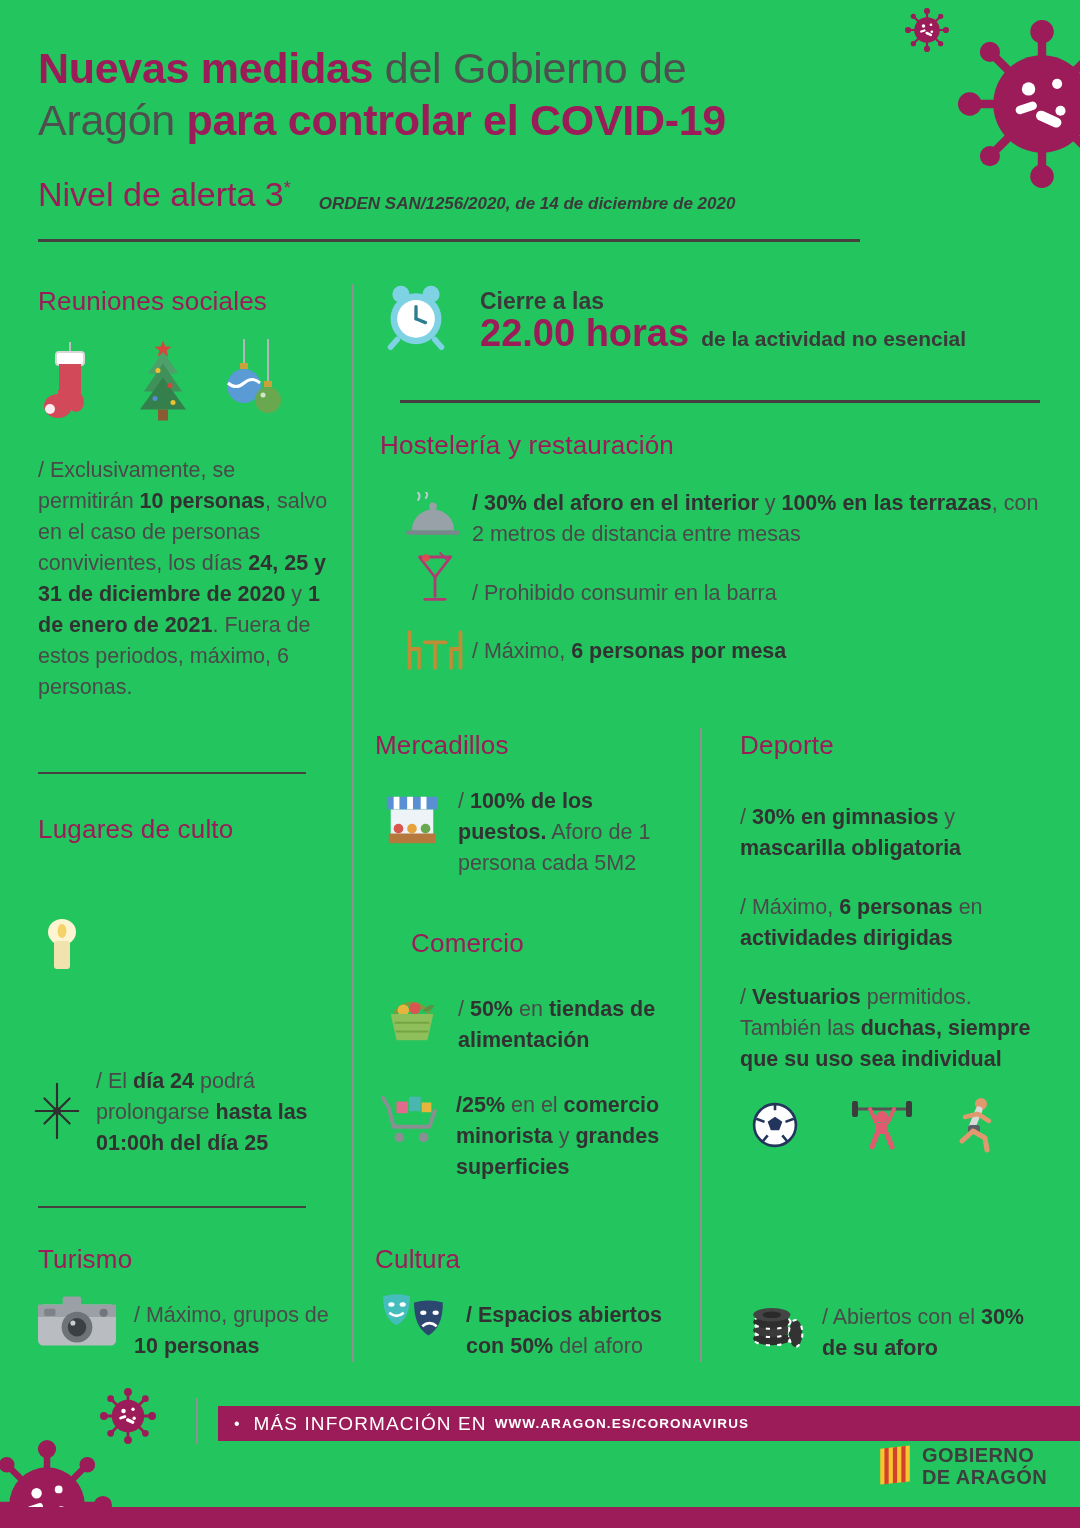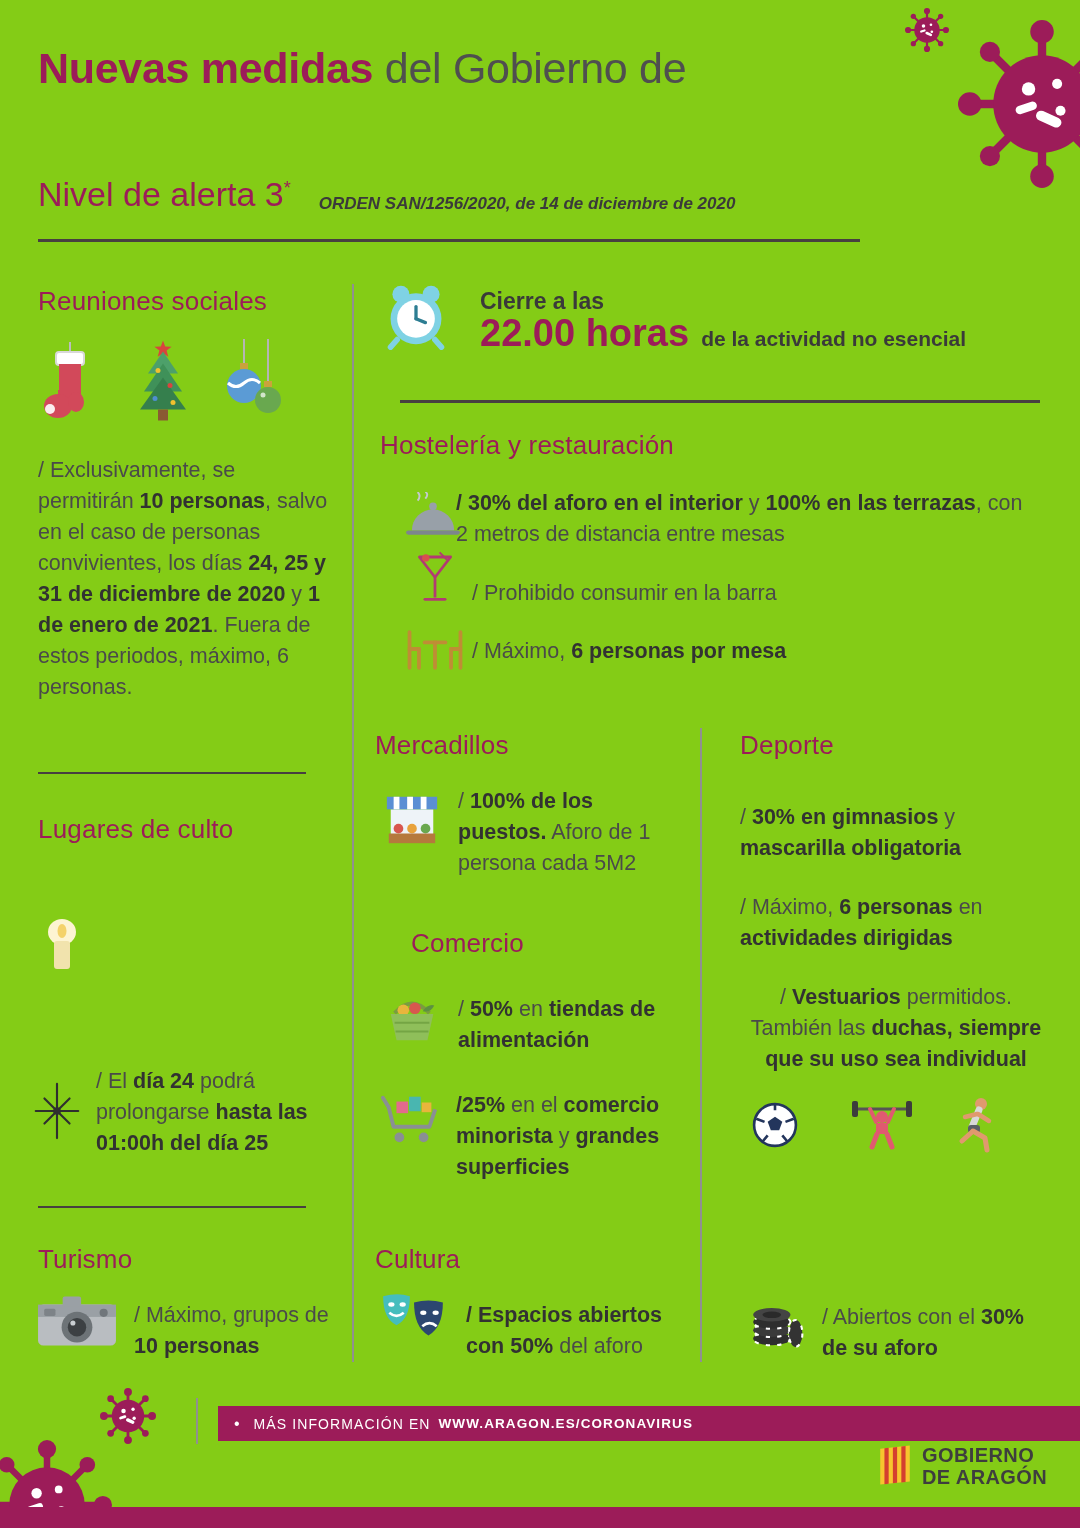--- a/index.html
+++ b/index.html
@@ -1,18 +1,18 @@
 <!DOCTYPE html>
 <html lang="es"><head>
 <meta charset="utf-8">
 <style>
   html,body{margin:0;padding:0;background:#ffffff;}
   :root{--accent:#9c1c59;--txt:#4a4a4a;--txtb:#323232;}
   *{box-sizing:border-box;}
-  .page{position:relative;width:1080px;height:1528px;background:#84cc16;overflow:hidden;
+  .page{position:relative;width:1080px;height:1528px;background:#22c55e;overflow:hidden;
         font-family:"Liberation Sans",sans-serif;}
   .abs{position:absolute;}
   h1,h2,p{margin:0;}
   .title{font-size:43px;line-height:1.22;font-weight:normal;letter-spacing:-0.3px;}
   .title .accent{color:var(--accent);font-weight:bold;}
   .title .gray{color:#4f4f4f;font-weight:normal;}
   .alert{font-size:34px;color:var(--accent);font-weight:normal;}
   .alert sup{font-size:18px;}
   .order{font-size:17px;font-style:italic;font-weight:bold;color:#3a3a3a;}
   .h2{font-size:26px;font-weight:normal;color:var(--accent);letter-spacing:0.2px;}
@@ -20,21 +20,21 @@
   .body .b{font-weight:bold;color:var(--txtb);}
   .rule{background:#474040;height:2px;}
   .rule3{background:#474040;height:3px;}
   .vline{background:#909090;width:2px;}
   .cierre1{font-size:23px;font-weight:bold;color:#3a3a3a;}
   .cierre-row{display:flex;align-items:baseline;gap:12px;white-space:nowrap;}
   .cierre-time{font-size:38px;font-weight:bold;color:var(--accent);}
   .cierre2{font-size:21px;font-weight:bold;color:#3a3a3a;}
   .footerbar{background:var(--accent);display:flex;align-items:center;color:#fff;}
   .footerbar .dot{font-size:16px;margin:0 14px 0 16px;}
-  .footerbar .lbl{font-size:14px;letter-spacing:1.1px;}
+  .footerbar .lbl{font-size:19px;letter-spacing:1.1px;}
   .footerbar .url{font-size:13.5px;letter-spacing:1.1px;font-weight:bold;cursor:pointer;}
   .logo-text{font-size:20px;font-weight:bold;color:#3e3e3e;line-height:1.12;letter-spacing:0.4px;}
   .bottombar{background:var(--accent);}
   svg{display:block;}
 </style>
 </head>
 <body>
 
 <div class="page">
 
@@ -68,20 +68,21 @@
           <rect x="46" y="56" width="16" height="6" rx="3" transform="rotate(24 54 59)"></rect>
           <rect x="34" y="50" width="13" height="5" rx="2.5" transform="rotate(-18 40 52)"></rect>
           <circle cx="61" cy="54" r="3"></circle>
         </g>
       </g>
     </defs>
   </svg>
 
   <h1 class="abs title" style="left:38px;top:42px;width:840px;">
     <div><span class="accent">Nuevas medidas</span><span class="gray"> del Gobierno de</span></div>
+    <div><span class="gray">Aragón </span><span class="accent">para controlar el COVID-19</span></div>
   </h1>
 
   <div class="abs" style="left:38px;top:175px;display:flex;align-items:flex-end;gap:28px;">
     <div class="alert"><span>Nivel de alerta 3</span><sup>*</sup></div>
     <div class="order">ORDEN SAN/1256/2020, de 14 de diciembre de 2020</div>
   </div>
 
   <div class="abs rule3" style="left:38px;top:239px;width:822px;"></div>
 
   <svg class="abs" style="left:905px;top:8px;width:44px;height:44px;color:var(--accent);" viewBox="0 0 100 100">
@@ -185,21 +186,21 @@
 
   <h2 class="abs h2" style="left:380px;top:430px;">Hostelería y restauración</h2>
 
   <svg class="abs" style="left:404px;top:492px;width:58px;height:48px;" viewBox="0 0 60 50">
     <path d="M8 40 A22 22 0 0 1 52 40 Z" fill="#98a0a8"></path>
     <circle cx="30" cy="15" r="4" fill="#98a0a8"></circle>
     <rect x="2" y="40" width="56" height="4.5" rx="2.2" fill="#7d858d"></rect>
     <path d="M14 9 q4 -5 0 -9" stroke="#c4c9ce" stroke-width="2" fill="none"></path>
     <path d="M22 7 q4 -5 0 -7" stroke="#c4c9ce" stroke-width="2" fill="none"></path>
   </svg>
-  <p class="abs body" style="left:456px;top:488px;width:568px;"><span class="b">/ 30% del aforo en el interior</span><span> y </span><span class="b">100% en las terrazas</span><span>, con 2 metros de distancia entre mesas</span></p>
+  <p class="abs body" style="left:472px;top:488px;width:568px;"><span class="b">/ 30% del aforo en el interior</span><span> y </span><span class="b">100% en las terrazas</span><span>, con 2 metros de distancia entre mesas</span></p>
 
   <svg class="abs" style="left:412px;top:548px;width:46px;height:64px;" viewBox="0 0 50 62">
     <path d="M8 6 L42 6 L25 28 Z" fill="none" stroke="#b23a73" stroke-width="3" stroke-linejoin="round"></path>
     <line x1="25" y1="28" x2="25" y2="50" stroke="#b23a73" stroke-width="3"></line>
     <line x1="14" y1="52" x2="36" y2="52" stroke="#b23a73" stroke-width="3" stroke-linecap="round"></line>
     <circle cx="15" cy="7" r="4" fill="#d94f4f"></circle>
     <line x1="30" y1="1" x2="38" y2="9" stroke="#b23a73" stroke-width="2"></line>
   </svg>
   <p class="abs body" style="left:472px;top:578px;width:560px;"><span>/ Prohibido consumir en la barra</span></p>
 
@@ -254,21 +255,21 @@
     <path d="M10 18 L15 38 L52 38 L58 20" fill="none" stroke="#8a8f94" stroke-width="4" stroke-linejoin="round"></path>
     <line x1="10" y1="18" x2="4" y2="8" stroke="#8a8f94" stroke-width="4" stroke-linecap="round"></line>
     <circle cx="21" cy="49" r="5" fill="#8a8f94"></circle>
     <circle cx="46" cy="49" r="5" fill="#8a8f94"></circle>
   </svg>
   <p class="abs body" style="left:456px;top:1090px;width:242px;"><span class="b">/</span><span class="b">25%</span><span> en el </span><span class="b">comercio minorista</span><span> y </span><span class="b">grandes superficies</span></p>
 
   <h2 class="abs h2" style="left:740px;top:730px;">Deporte</h2>
   <p class="abs body" style="left:740px;top:802px;width:302px;"><span>/ </span><span class="b">30% en gimnasios</span><span> y </span><span class="b">mascarilla obligatoria</span></p>
   <p class="abs body" style="left:740px;top:892px;width:302px;"><span>/ Máximo, </span><span class="b">6 personas</span><span> en </span><span class="b">actividades dirigidas</span></p>
-  <p class="abs body" style="left:740px;top:982px;width:312px;text-align:center;"><span>/ </span><span class="b">Vestuarios</span><span> permitidos. También las </span><span class="b">duchas, siempre que su uso sea individual</span></p>
+  <p class="abs body" style="left:740px;top:982px;width:312px;"><span>/ </span><span class="b">Vestuarios</span><span> permitidos. También las </span><span class="b">duchas, siempre que su uso sea individual</span></p>
 
   <svg class="abs" style="left:752px;top:1102px;width:46px;height:46px;" viewBox="0 0 44 44">
     <circle cx="22" cy="22" r="20" fill="#ffffff" stroke="#23355c" stroke-width="2.5"></circle>
     <polygon points="22,14 29,19 26,27 18,27 15,19" fill="#23355c"></polygon>
     <path d="M22 2 L22 8 M4 16 L12 19 M40 16 L32 19 M10 38 L15 32 M34 38 L29 32" stroke="#23355c" stroke-width="2.5" fill="none"></path>
   </svg>
   <svg class="abs" style="left:850px;top:1094px;width:64px;height:62px;" viewBox="0 0 64 60">
     <line x1="6" y1="14" x2="58" y2="14" stroke="#555555" stroke-width="3"></line>
     <rect x="2" y="6" width="6" height="16" rx="2" fill="#3c3c3c"></rect>
     <rect x="56" y="6" width="6" height="16" rx="2" fill="#3c3c3c"></rect>

